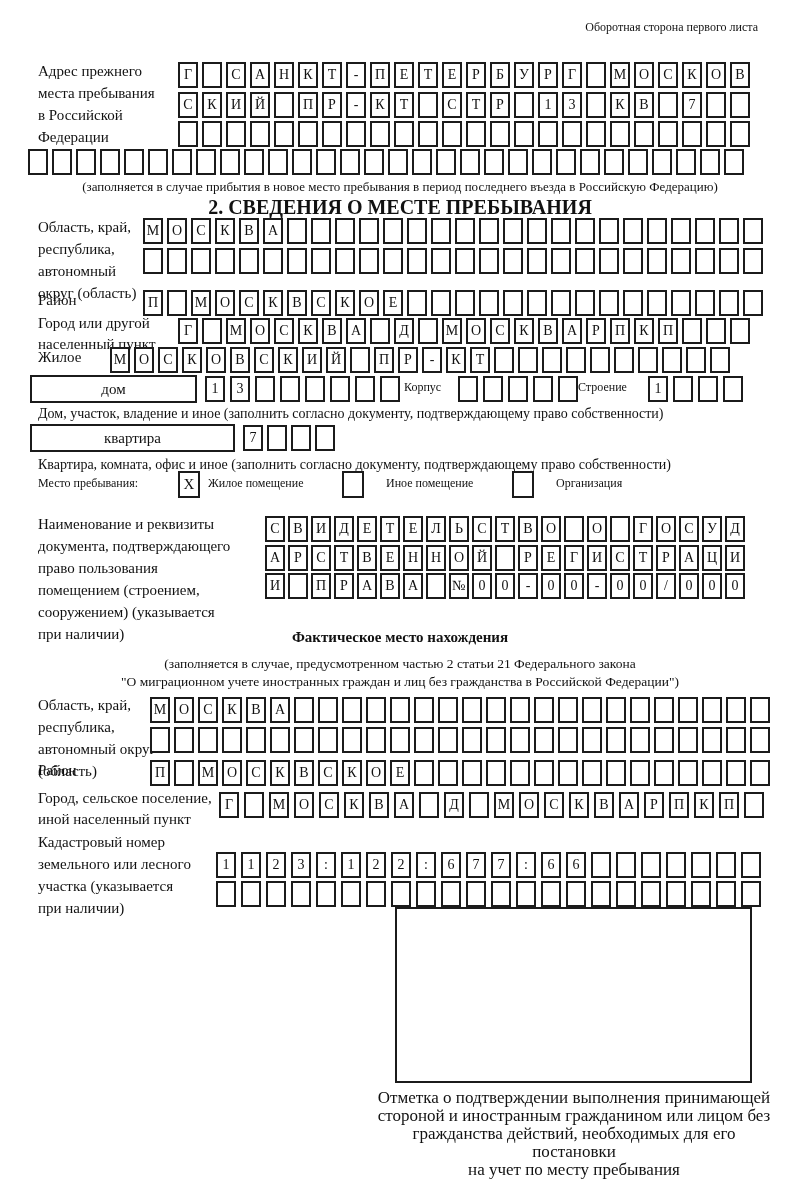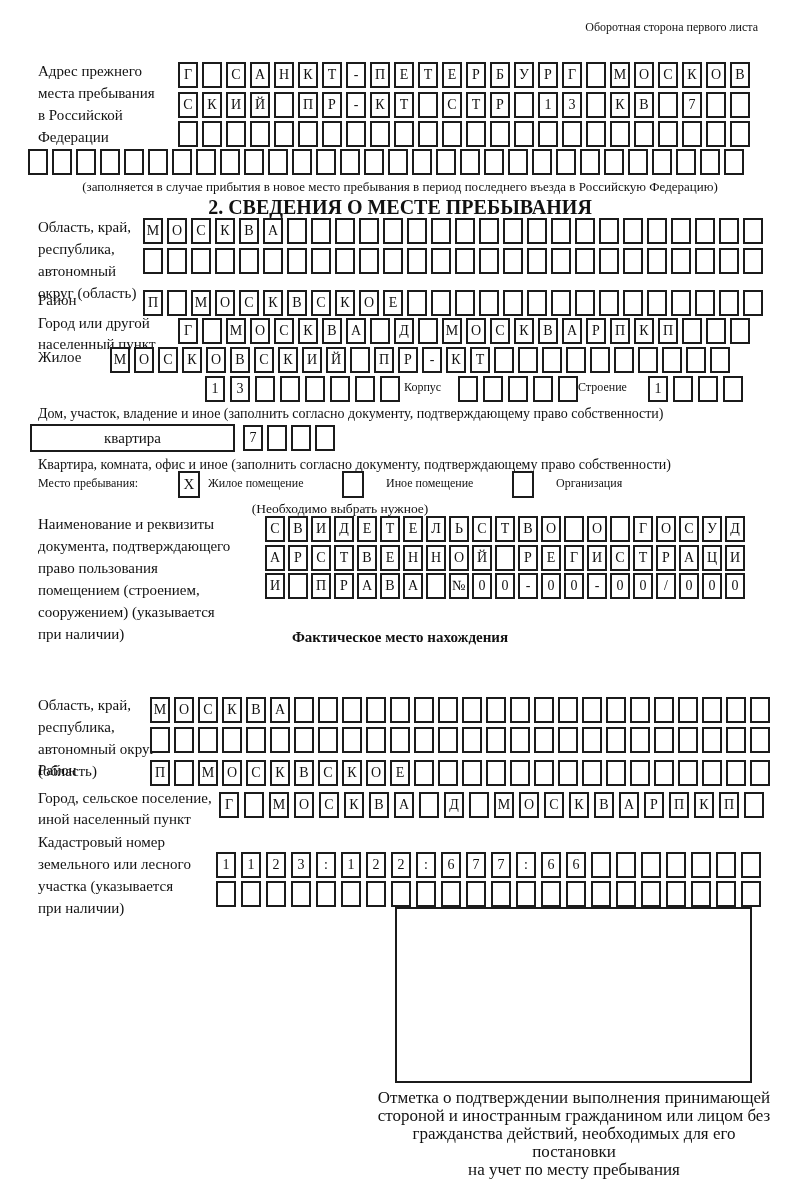--- a/index.html
+++ b/index.html
@@ -291,20 +291,21 @@
       <div class="cell"></div>
       <div class="cell"></div>
       <div class="cell"></div>
       <div class="cell"></div>
       <div class="cell"></div>
       <div class="cell"></div>
       <div class="cell"></div>
       <div class="cell"></div>
     </div>
 
+  <div class="wbox" style="left:30px;top:375px;width:167px;height:28px;">дом</div>
   <div class="row g5" style="left:205px;top:376px;">
       <div class="cell">1</div>
       <div class="cell">3</div>
       <div class="cell"></div>
       <div class="cell"></div>
       <div class="cell"></div>
       <div class="cell"></div>
       <div class="cell"></div>
       <div class="cell"></div>
     </div>
@@ -334,21 +335,20 @@
     </div>
   <div class="cap" style="left:38px;top:456px;font-size:14px;">Квартира, комната, офис и иное (заполнить согласно документу, подтверждающему право собственности)</div>
 
   <div class="txt" style="left:38px;top:476px;">Место пребывания:</div>
   <div class="chk" style="left:178px;top:471px;">X</div>
   <div class="txt" style="left:208px;top:476px;">Жилое помещение</div>
   <div class="chk" style="left:342px;top:471px;"></div>
   <div class="txt" style="left:386px;top:476px;">Иное помещение</div>
   <div class="chk" style="left:512px;top:471px;"></div>
   <div class="txt" style="left:556px;top:476px;">Организация</div>
-  <div class="cap center" style="left:160px;top:500px;width:360px;font-size:13.5px;">(Необходимо выбрать нужное)</div>
 
   <div class="lbl" style="left:38px;top:513px;">Наименование и реквизиты
 документа, подтверждающего
 право пользования
 помещением (строением,
 сооружением) (указывается
 при наличии)</div>
   <div class="row g3" style="left:265px;top:516px;">
       <div class="cell">С</div>
       <div class="cell">В</div>
@@ -413,20 +413,22 @@
       <div class="cell">-</div>
       <div class="cell">0</div>
       <div class="cell">0</div>
       <div class="cell">/</div>
       <div class="cell">0</div>
       <div class="cell">0</div>
       <div class="cell">0</div>
     </div>
 
   <div class="title" style="top:629px;font-size:15px;">Фактическое место нахождения</div>
+  <div class="cap center" style="left:0;top:655px;width:800px;line-height:18px;font-size:13.5px;">(заполняется в случае, предусмотренном частью 2 статьи 21 Федерального закона
+"О миграционном учете иностранных граждан и лиц без гражданства в Российской Федерации")</div>
 
   <div class="lbl" style="left:38px;top:694px;">Область, край,
 республика,
 автономный округ
 (область)</div>
   <div class="row" style="left:150px;top:697px;">
       <div class="cell">М</div>
       <div class="cell">О</div>
       <div class="cell">С</div>
       <div class="cell">К</div>

